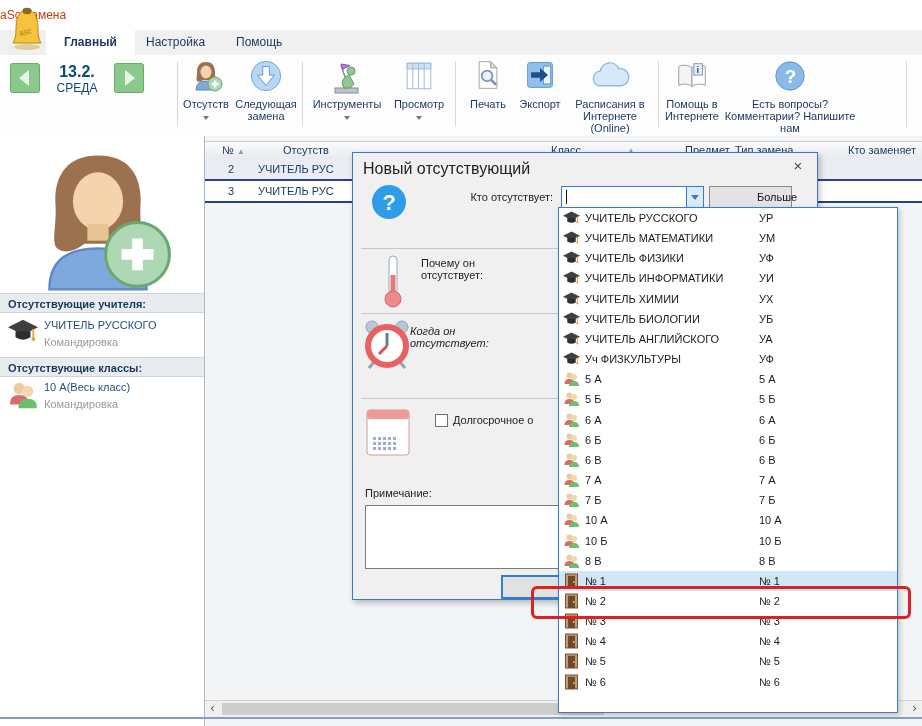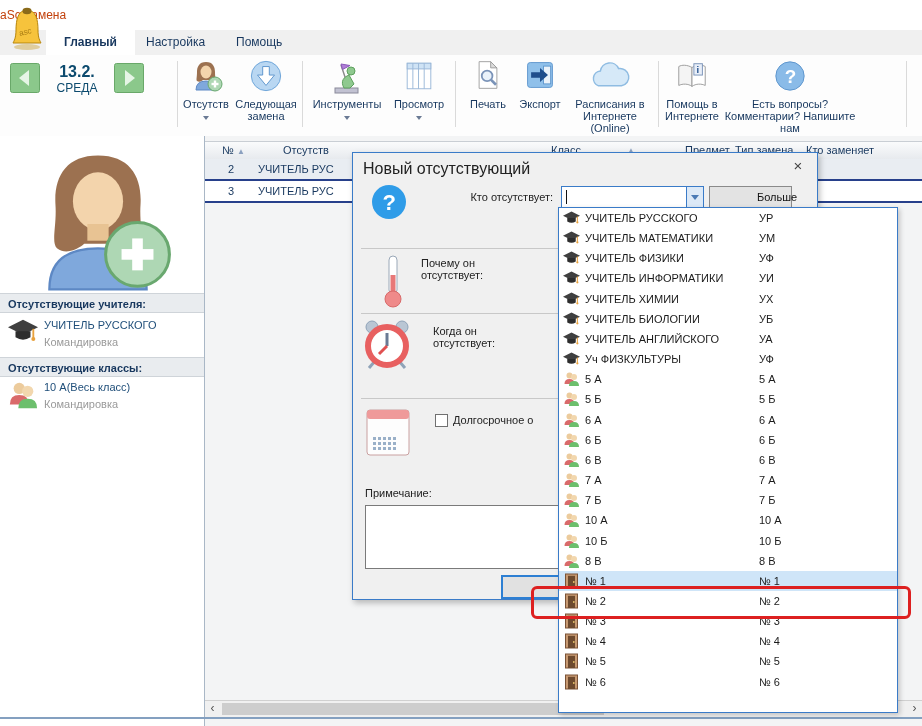--- a/index.html
+++ b/index.html
@@ -52,21 +52,21 @@
   .lbl{font-size:11px;color:#222;}
   .who-lbl{position:absolute;left:90px;top:38px;width:110px;text-align:right;}
   .combo{position:absolute;left:208px;top:33px;width:143px;height:22px;background:#fff;border:1px solid #3a7bc8;box-sizing:border-box;}
   .combo .cursorbar{position:absolute;left:4px;top:3px;width:1px;height:14px;background:#111;}
   .combo .cbtn{position:absolute;right:0;top:0;width:16px;height:20px;background:#dce9f7;border-left:1px solid #3a7bc8;}
   .combo .cbtn i{position:absolute;left:4px;top:8px;width:0;height:0;border-left:4px solid transparent;border-right:4px solid transparent;border-top:5px solid #4a7ab5;}
   .more-btn{position:absolute;left:356px;top:33px;width:83px;height:23px;background:#e3e3e3;border:1px solid #8a8a8a;font-size:11px;color:#111;text-align:center;line-height:21px;box-sizing:border-box;padding-left:47px;}
   .thermo{position:absolute;left:30px;top:100px;width:20px;height:56px;}
   .why-lbl{position:absolute;left:68px;top:104px;width:90px;}
   .alarm{position:absolute;left:8px;top:166px;width:52px;height:52px;}
-  .when-lbl{position:absolute;left:80px;top:172px;width:90px;}
+  .when-lbl{position:absolute;left:57px;top:172px;width:90px;font-style:italic;}
   .cal{position:absolute;left:12px;top:254px;width:46px;height:50px;}
   .chk{position:absolute;left:82px;top:261px;width:13px;height:13px;background:#fff;border:1px solid #707070;box-sizing:border-box;}
   .lt-lbl{position:absolute;left:100px;top:261px;white-space:nowrap;}
   .note-lbl{position:absolute;left:12px;top:334px;}
   .note-area{position:absolute;left:12px;top:352px;width:336px;height:64px;background:#fff;border:1px solid #7a7a7a;box-sizing:border-box;}
   .ok-btn{position:absolute;left:148px;top:422px;width:140px;height:24px;background:#e1e1e1;border:2px solid #2d7fd3;box-sizing:border-box;font-size:11px;text-align:center;line-height:20px;color:#111;}
   
   .dd-panel{position:absolute;left:558px;top:207px;width:340px;height:506px;background:#fff;border:1px solid #3a7bc8;box-sizing:border-box;z-index:30;display:flex;flex-direction:column;box-shadow:2px 2px 5px rgba(0,0,0,.2);}
   .dd-row{position:relative;flex:0 0 20.16px;font-size:11px;color:#1a1a1a;}
   .dd-row.selected{background:#cfe5f8;}
@@ -280,21 +280,21 @@
   </div>
 
   <div class="main">
     <div class="thead">
       <span class="th" style="left:17px;"><span>№</span> <span class="sort">▲</span></span>
       <span class="th" style="left:78px;">Отсутств</span>
       <span class="th" style="left:346px;">Класс</span>
       <span class="th sort" style="left:422px;top:4px;">▲</span>
       <span class="th" style="left:480px;">Предмет</span>
       <span class="th" style="left:530px;">Тип замена</span>
-      <span class="th" style="left:601px;">Кто заменяет</span>
+      <span class="th" style="left:643px;">Кто заменяет</span>
     </div>
 
     <div class="trow" style="top:23px;background:#e9edf2;">
       <span class="num">2</span>
       <span class="tch">УЧИТЕЛЬ РУС</span>
     </div>
     <div class="navyline" style="top:43px;"></div>
     <div class="trow" style="top:45px;background:#ffffff;">
       <span class="num">3</span>
       <span class="tch">УЧИТЕЛЬ РУС</span>

